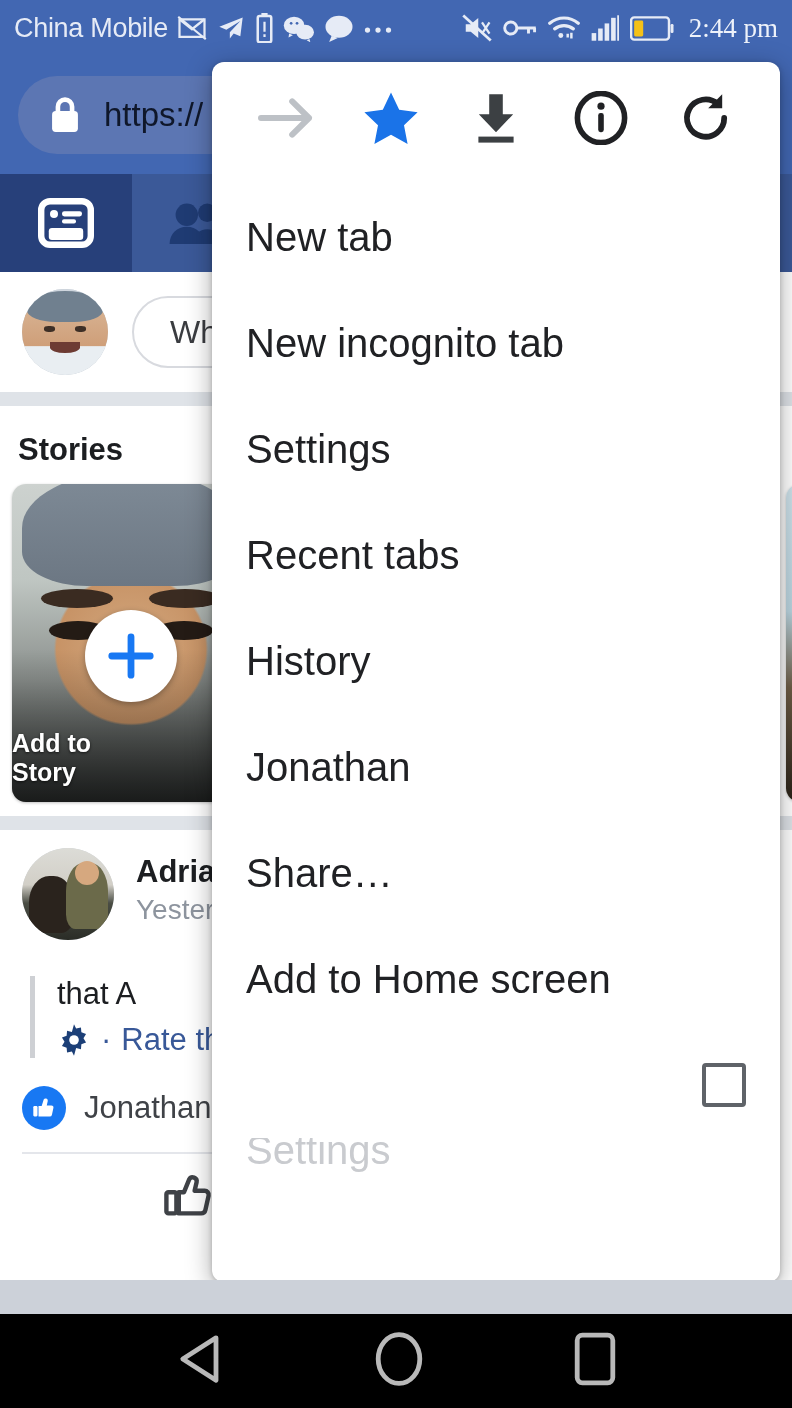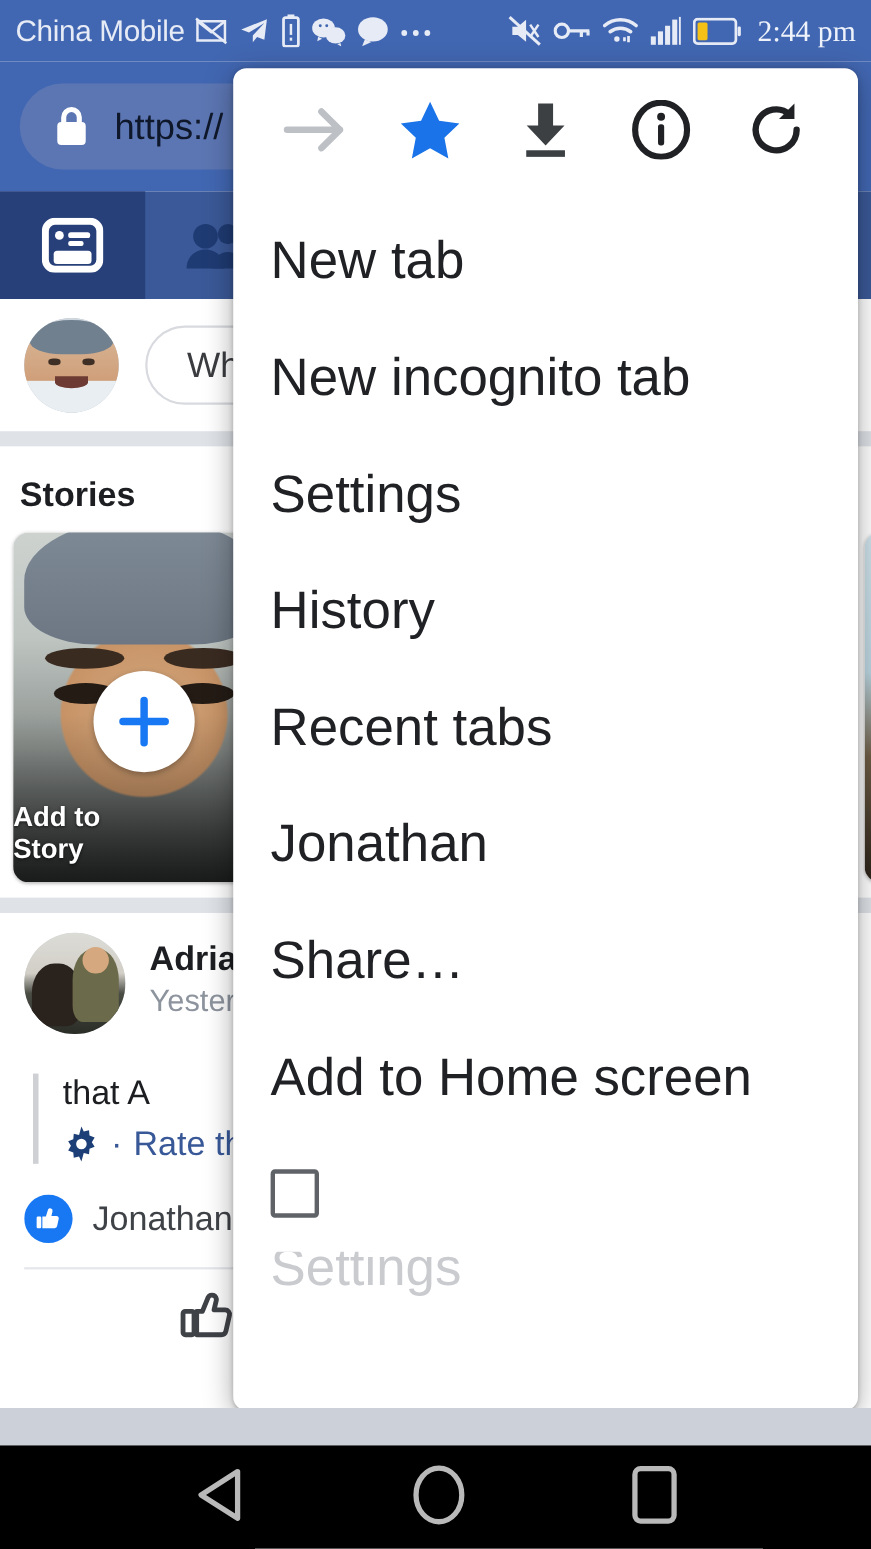--- a/index.html
+++ b/index.html
@@ -271,22 +271,23 @@
   }
   .mt-btn {
     flex:1 1 0; height:116px;
     display:flex; align-items:center; justify-content:center;
   }
   .menu-list { padding-top:6px; }
   .menu-item {
     height:106px;
     display:flex; align-items:center;
     padding:0 34px;
-    font-size:48px; color:#202124;
+    font-size:40px; color:#202124;
     white-space:nowrap;
+    justify-content:flex-end;
   }
   .menu-item .mi-label { flex:1 1 auto; }
   .checkbox {
     width:44px; height:44px;
     border:4px solid #5f6368; border-radius:4px;
     flex:0 0 auto;
   }
   .menu-item.clipped {
     color:#c9cbcf;
     height:60px; align-items:flex-start;
@@ -568,24 +569,24 @@
       <div class="menu-item">
         <span class="mi-label">New tab</span>
       </div>
       <div class="menu-item">
         <span class="mi-label">New incognito tab</span>
       </div>
       <div class="menu-item">
         <span class="mi-label">Settings</span>
       </div>
       <div class="menu-item">
+        <span class="mi-label">Recent tabs</span>
+      </div>
+      <div class="menu-item">
         <span class="mi-label">History</span>
-      </div>
-      <div class="menu-item">
-        <span class="mi-label">Recent tabs</span>
       </div>
       <div class="menu-item">
         <span class="mi-label">Jonathan</span>
       </div>
       <div class="menu-item">
         <span class="mi-label">Share…</span>
       </div>
       <div class="menu-item">
         <span class="mi-label">Add to Home screen</span>
       </div>

